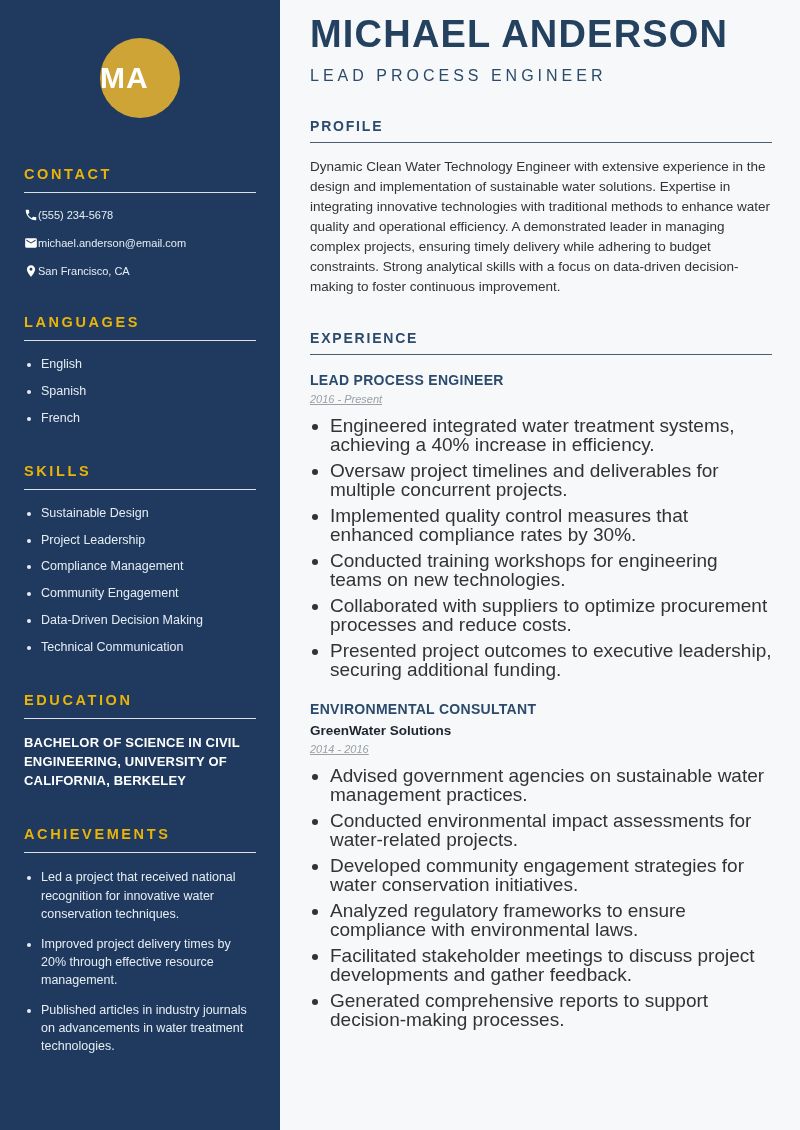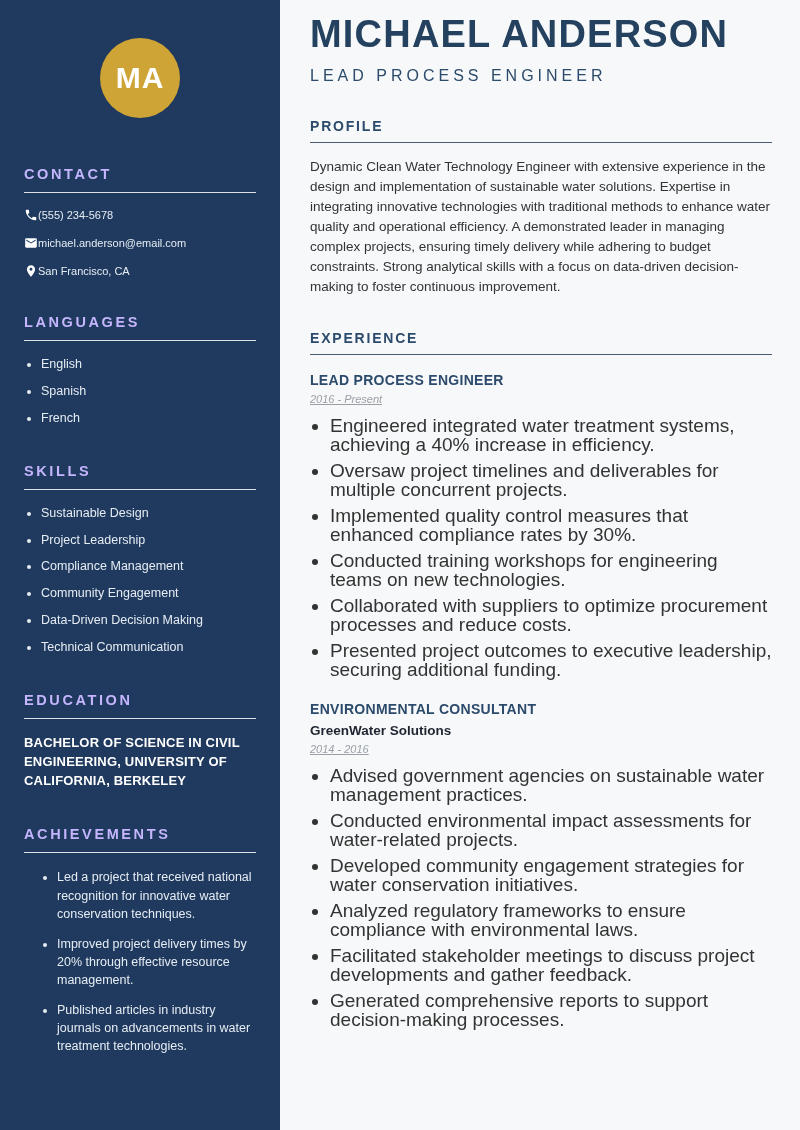--- a/index.html
+++ b/index.html
@@ -13,35 +13,35 @@
     width:800px;height:1130px;display:flex;overflow:hidden;
     font-family:"Liberation Sans", sans-serif;background:var(--bg);
   }
   
   .sidebar{
     flex:0 0 280px;width:280px;height:1130px;background:var(--navy);
     color:var(--sidetext);padding:38px 24px 20px;
   }
   .avatar{
     width:80px;height:80px;border-radius:50%;background:var(--gold);
-    margin:0 auto;display:flex;align-items:center;justify-content:center;
+    margin:0 auto;display:flex;align-items:center;justify-content:flex-start;
   }
   .avatar span{color:#ffffff;font-size:30px;font-weight:700;letter-spacing:1px;}
   .side-section{margin-top:36px;}
   .side-section.first{margin-top:48px;}
   .side-heading{
     margin:0 0 15px;font-size:14.5px;font-weight:700;letter-spacing:2.6px;
-    color:#c4b5fd;padding-bottom:10px;border-bottom:1.5px solid var(--sideline);
+    color:#eab308;padding-bottom:10px;border-bottom:1.5px solid var(--sideline);
   }
   .contact-row{display:flex;align-items:center;gap:0;margin-bottom:14px;font-size:11px;text-align:right;}
   .contact-row .cicon{flex:0 0 14px;width:14px;height:14px;display:flex;align-items:center;}
   .cicon svg{width:14px;height:14px;fill:#ffffff;}
   .side-list{margin:0;padding-left:17px;list-style:disc;}
   .side-list li{margin-bottom:10px;font-size:12.5px;line-height:1.35;}
-  .side-list.loose li{margin-bottom:12px;line-height:1.45;margin-left:16px;}
+  .side-list.loose li{margin-bottom:12px;line-height:1.45;}
   .degree{
     margin:0;font-size:13px;font-weight:700;line-height:1.45;
     color:#ffffff;letter-spacing:0.2px;
   }
   
   .main{flex:1;background:var(--bg);padding:14px 28px 0 30px;}
   .name{
     margin:0;font-size:38px;font-weight:800;letter-spacing:1.2px;
     color:var(--name);line-height:1.1;
   }

